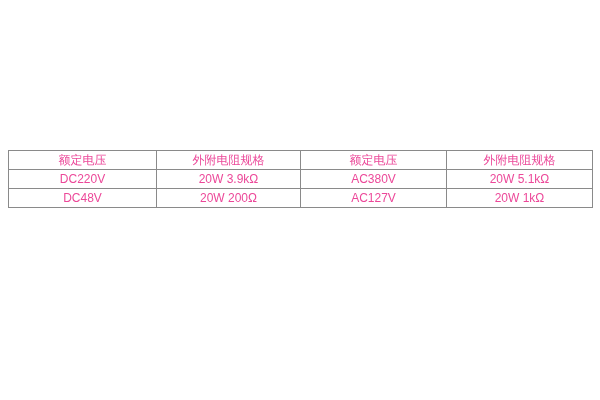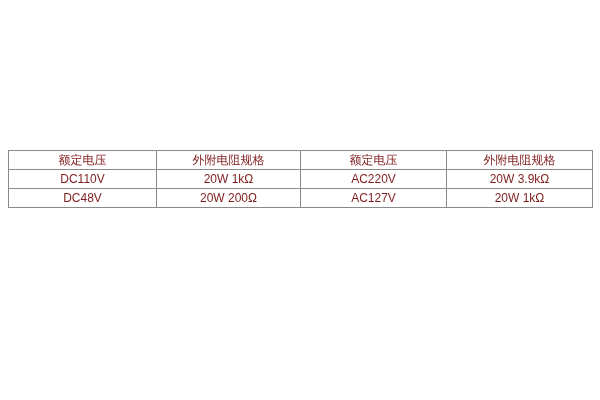--- a/index.html
+++ b/index.html
@@ -30,21 +30,21 @@
   }
   table.spec-table th,
   table.spec-table td {
     border: 1px solid #8a8a8a;
     height: 18px;
     padding: 0 2px;
     text-align: center;
     vertical-align: middle;
     font-size: 12px;
     font-weight: normal;
-    color: #7f1d1d;
+    color: #ec4899;
     white-space: nowrap;
     overflow: hidden;
     background: #ffffff;
   }
 </style>
 </head>
 <body>
 
 <div class="page">
   <div class="spec-table-wrap">
@@ -58,24 +58,24 @@
       <thead>
         <tr>
           <th>额定电压</th>
           <th>外附电阻规格</th>
           <th>额定电压</th>
           <th>外附电阻规格</th>
         </tr>
       </thead>
       <tbody>
         <tr>
-          <td>DC110V</td>
-          <td>20W 1kΩ</td>
-          <td>AC220V</td>
+          <td>DC220V</td>
           <td>20W 3.9kΩ</td>
+          <td>AC380V</td>
+          <td>20W 5.1kΩ</td>
         </tr>
         <tr>
           <td>DC48V</td>
           <td>20W 200Ω</td>
           <td>AC127V</td>
           <td>20W 1kΩ</td>
         </tr>
       </tbody>
     </table>
   </div>

